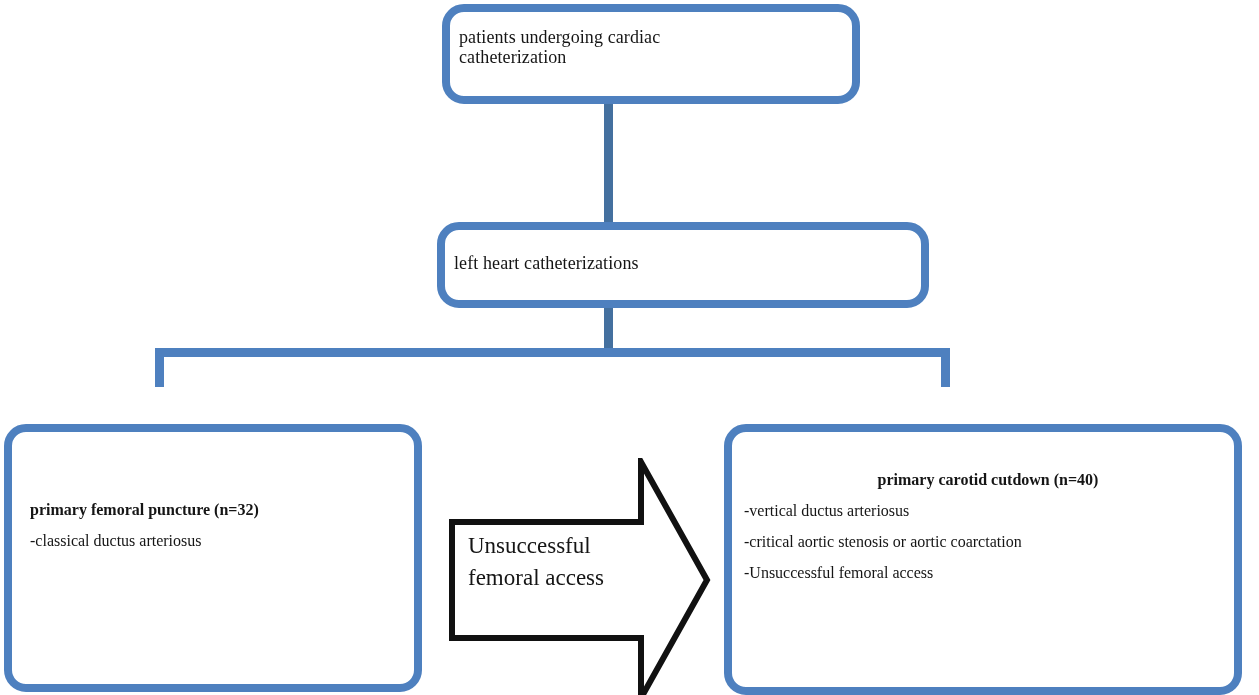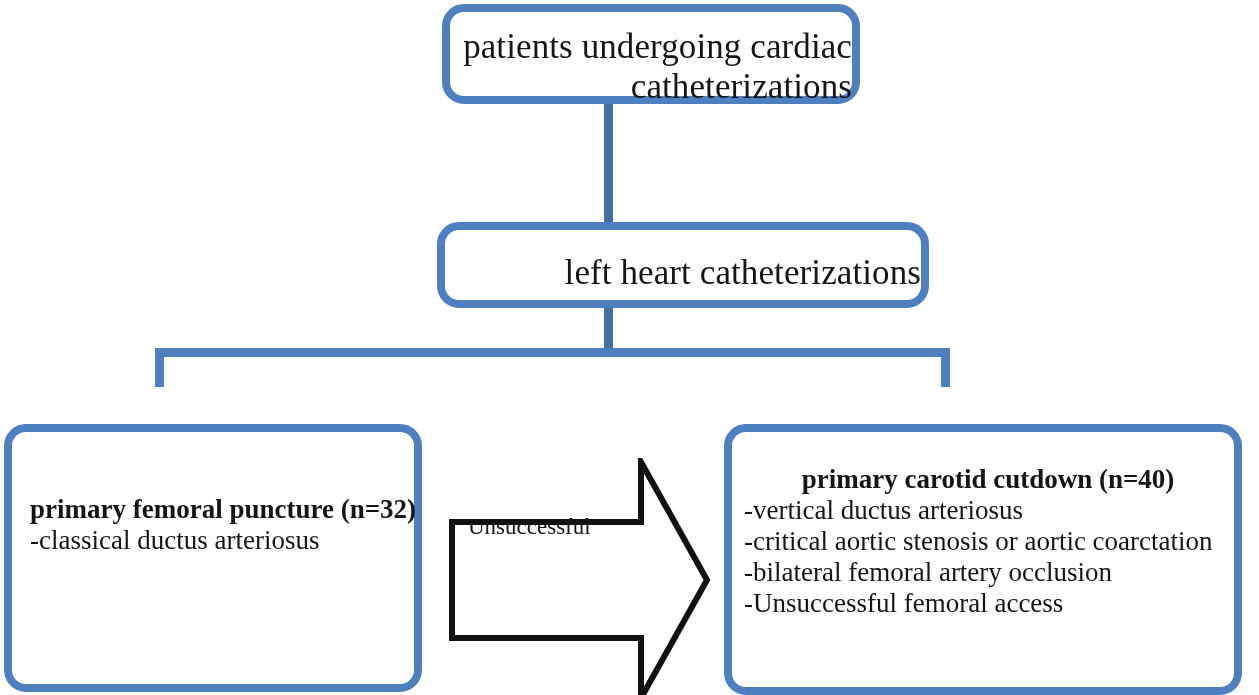--- a/index.html
+++ b/index.html
@@ -24,30 +24,30 @@
     background: #ffffff;
     border: 8px solid #4E80BF;
     border-radius: 22px;
   }
 
   
   .centered-text {
     position: absolute;
     left: 0;
     right: 0;
-    text-align: right;
-    font-size: 35px;
+    text-align: left;
+    font-size: 18px;
     line-height: 1.13;
     letter-spacing: 0.1px;
     margin-left: 9px;
   }
 
   .listbox-text {
     position: absolute;
-    font-size: 27px;
+    font-size: 16px;
     line-height: 31px;
     white-space: nowrap;
   }
   .listbox-text .hdr {
     font-weight: bold;
     display: block;
   }
   .listbox-text .li {
     display: block;
     font-weight: normal;
@@ -72,21 +72,21 @@
     top: 458px;
     width: 264px;
     height: 244px;
   }
   .arrow-wrap svg {
     display: block;
   }
   .arrow-label {
     position: absolute;
     left: 20px;
-    top: 53px;
+    top: 72px;
     width: 180px;
     font-size: 23px;
     line-height: 31.5px;
     text-align: left;
     white-space: nowrap;
   }
   .arrow-label span { display: block; }
 </style>
 </head>
 <body>
@@ -96,47 +96,47 @@
   <div class="conn" style="left:604px; top:100px; width:9px; height:124px;"></div>
 
   <div class="conn" style="left:604px; top:303px; width:9px; height:50px;"></div>
   <div class="conn light" style="left:155px; top:348px; width:795px; height:9px;"></div>
   <div class="conn light" style="left:155px; top:348px; width:9px; height:39px;"></div>
   <div class="conn light" style="left:941px; top:348px; width:9px; height:39px;"></div>
 
   <div class="box" style="left:442px; top:4px; width:418px; height:100px;">
     <div class="centered-text" style="top:15px;">
       <div>patients undergoing cardiac</div>
-      <div>catheterizations</div>
+      <div>catheterization</div>
     </div>
   </div>
 
   <div class="box" style="left:437px; top:222px; width:492px; height:86px;">
     <div class="centered-text" style="top:23px;">left heart catheterizations</div>
   </div>
 
   <div class="box" style="left:4px; top:424px; width:418px; height:268px;padding-left:23px;">
     <div class="listbox-text" style="left:18px; top:62px;">
       <span class="hdr">primary femoral puncture (n=32)</span>
       <span class="li">-classical ductus arteriosus</span>
     </div>
   </div>
 
   <div class="box" style="left:724px; top:424px; width:518px; height:271px;">
     <div class="listbox-text" style="left:12px; top:32px; width:488px;">
       <span class="hdr center-hdr">primary carotid cutdown (n=40)</span>
       <span class="li">-vertical ductus arteriosus</span>
       <span class="li">-critical aortic stenosis or aortic coarctation</span>
-      <span class="li">-bilateral femoral artery occlusion</span>
       <span class="li">-Unsuccessful femoral access</span>
     </div>
   </div>
 
   <div class="arrow-wrap">
     <svg width="264" height="244" viewBox="0 0 264 244">
       <polygon points="4,64 193,64 193,4 259,122 193,240 193,180 4,180" fill="#ffffff" stroke="#111111" stroke-width="6" stroke-linejoin="miter"></polygon>
     </svg>
     <div class="arrow-label">
       <span>Unsuccessful</span>
+      <span>femoral access</span>
     </div>
   </div>
 
 </div>
 
 </body></html>

